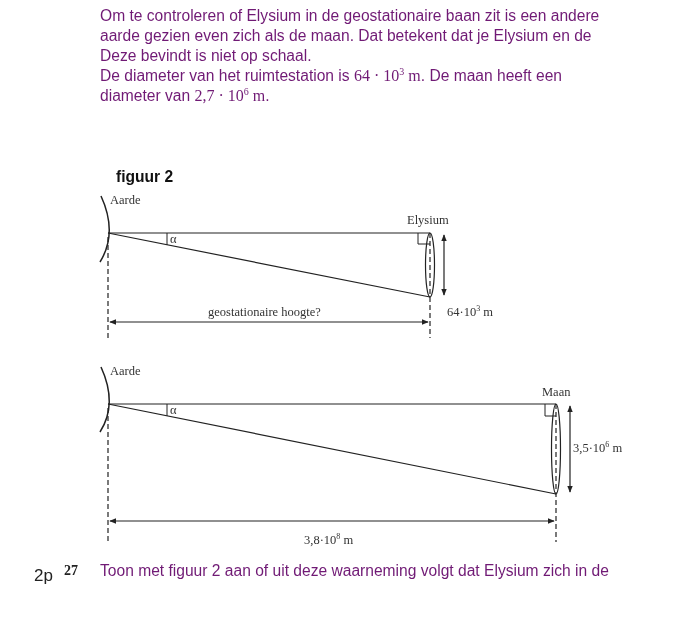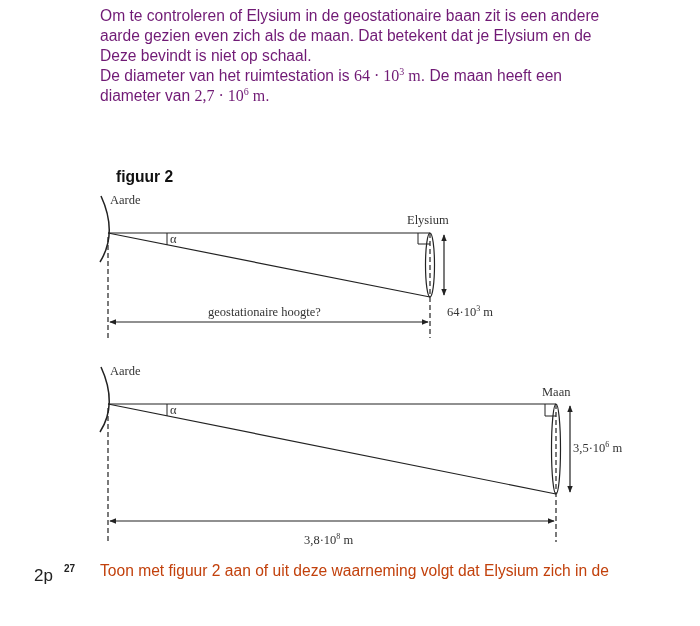--- a/index.html
+++ b/index.html
@@ -6,22 +6,22 @@
   body { width:700px; height:626px; position:relative; overflow:hidden; color:#1a1a1a; }
   .para { position:absolute; left:100px; top:6px; width:570px; font-family:"Liberation Sans", sans-serif; font-size:15.6px; line-height:20px; color:#701a75; }
   .para .line { display:block; white-space:nowrap; }
   .serif { font-family:"Liberation Serif", serif; font-size:16px; }
   sup { font-size:10px; vertical-align:6px; line-height:0; }
   .fig-title { position:absolute; left:84px; top:168px; font-family:"Liberation Sans", sans-serif; font-weight:bold; font-size:15.6px; color:#111;margin-left:32px; }
   svg { position:absolute; left:0; top:0; }
   .lbl { position:absolute; font-family:"Liberation Serif", serif; font-size:12.5px; color:#333; white-space:nowrap; }
   .lbl sup { font-size:8px; vertical-align:5px; }
   .q-points { position:absolute; left:34px; top:566px; font-family:"Liberation Sans", sans-serif; font-size:17px; color:#222; }
-  .q-num { position:absolute; left:64px; top:563px; font-family:Liberation Sans, sans-serif; font-weight:bold; font-size:10px; color:#222;text-align:right; }
-  .q-text { position:absolute; left:100px; top:561px; width:570px; font-family:"Liberation Sans", sans-serif; font-size:15.6px; line-height:20px; color:#c2410c; }
+  .q-num { position:absolute; left:64px; top:563px; font-family:Liberation Serif, serif; font-weight:bold; font-size:14px; color:#222;text-align:right; }
+  .q-text { position:absolute; left:100px; top:561px; width:570px; font-family:"Liberation Sans", sans-serif; font-size:15.6px; line-height:20px; color:#701a75; }
 </style>
 </head>
 <body>
 
 <div class="para">
   <span class="line">Om te controleren of Elysium in de geostationaire baan zit is een andere</span>
   <span class="line">aarde gezien even zich als de maan. Dat betekent dat je Elysium en de</span>
   <span class="line">Deze bevindt is niet op schaal.</span>
   <span class="line"><span>De diameter van het ruimtestation is </span><span class="serif"><span>64 · 10</span><sup>3</sup><span> m</span></span><span>. De maan heeft een</span></span>
   <span class="line"><span>diameter van </span><span class="serif"><span>2,7 · 10</span><sup>6</sup><span> m</span></span><span>.</span></span>

